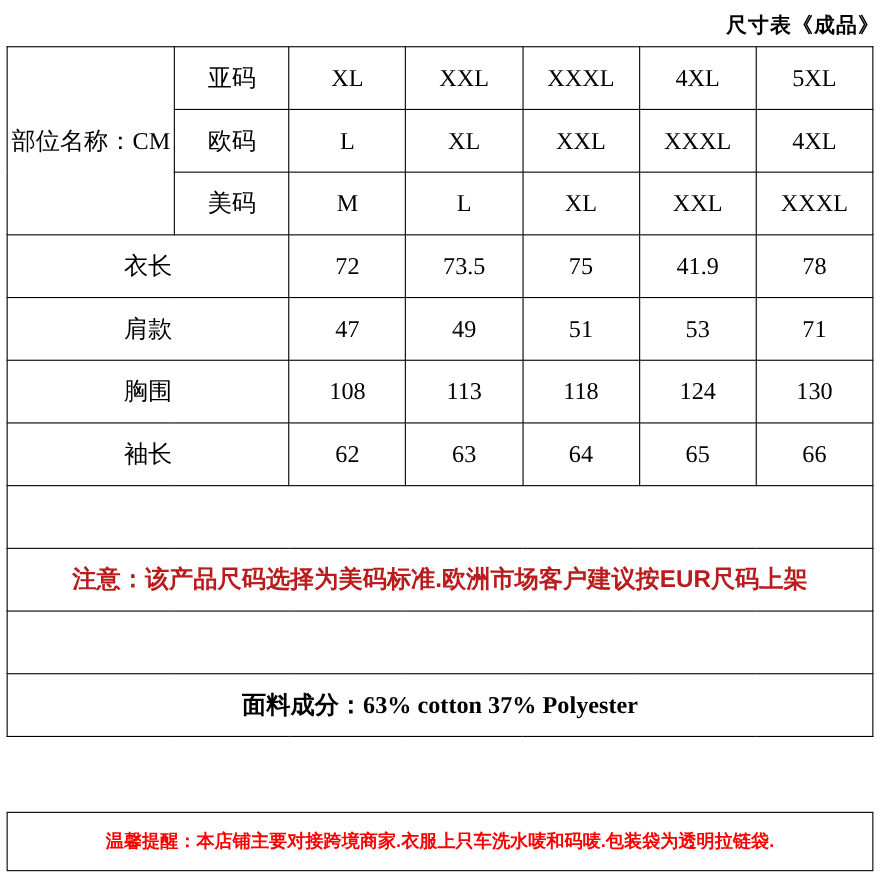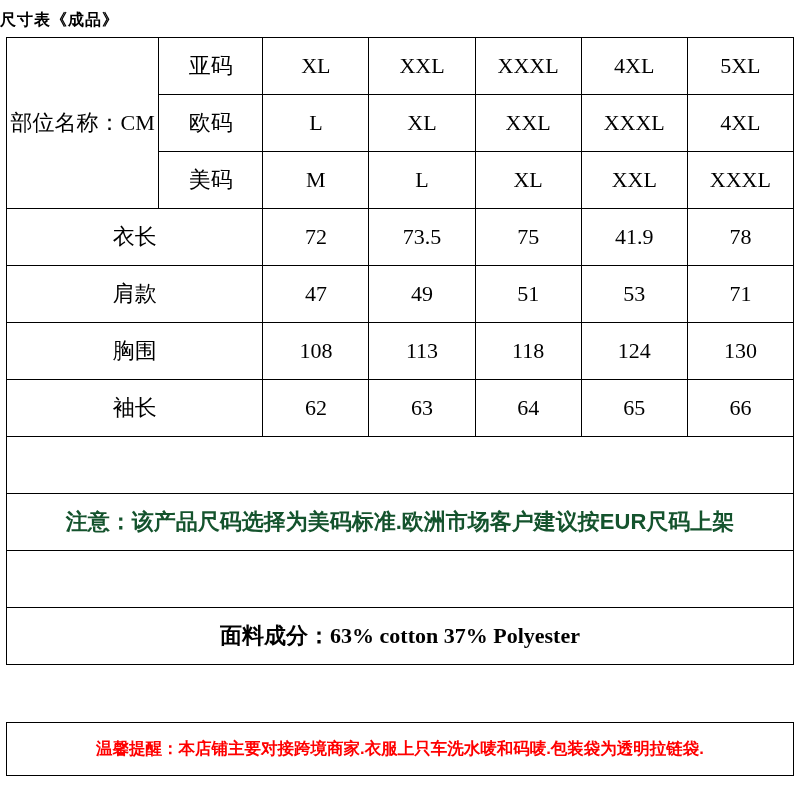--- a/index.html
+++ b/index.html
@@ -14,22 +14,22 @@
     color: #000000;
     overflow: hidden;
   }
   .page {
     position: relative;
     width: 800px;
     height: 800px;
     box-sizing: border-box;
   }
   .title {
-    text-align: left;
-    font-size: 16px;
+    text-align: right;
+    font-size: 19px;
     font-weight: bold;
     padding-top: 10px;
     padding-bottom: 6px;
     letter-spacing: 1px;
   }
   table.size-table {
     width: 788px;
     margin: 0 6px;
     border-collapse: collapse;
     table-layout: fixed;
@@ -51,36 +51,36 @@
   }
   td.code-label {
     font-size: 22px;
   }
   .col-a { width: 152px; }
   .col-b { width: 104px; }
   .col-v { width: 106px; }
 
   .notice-row td {
     height: 86px;
-    color: #14532d;
+    color: #b91c1c;
     font-size: 19px;
     font-weight: bold;
     font-family: "Liberation Sans", "DejaVu Sans", sans-serif;
   }
   .fabric-row td {
     height: 88px;
     font-size: 27px;
     font-weight: bold;
     margin-left: 30px;
   }
   .bottom-note {
     position: absolute;
     left: 6px;
     right: 6px;
-    bottom: 24px;
+    bottom: 8px;
     border: 1px solid #000000;
     box-sizing: border-box;
     height: 54px;
     display: flex;
     align-items: center;
     justify-content: center;
     color: #ff0000;
     font-size: 16.5px;
     font-weight: bold;
     font-family: "Liberation Sans", "DejaVu Sans", sans-serif;

